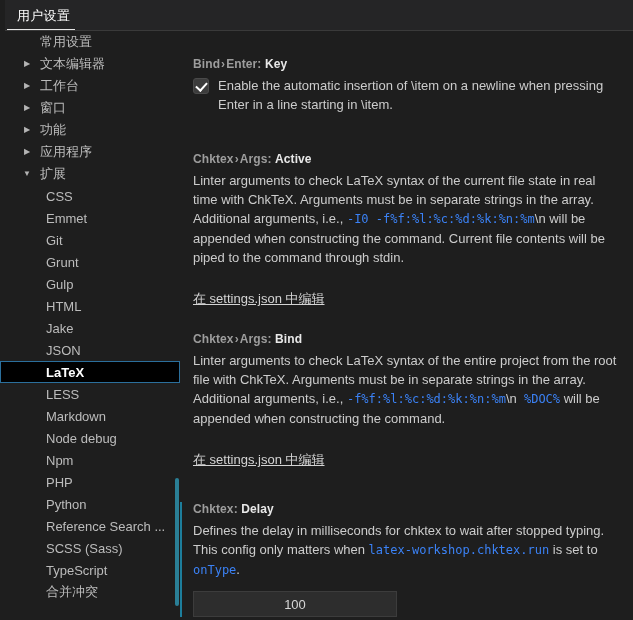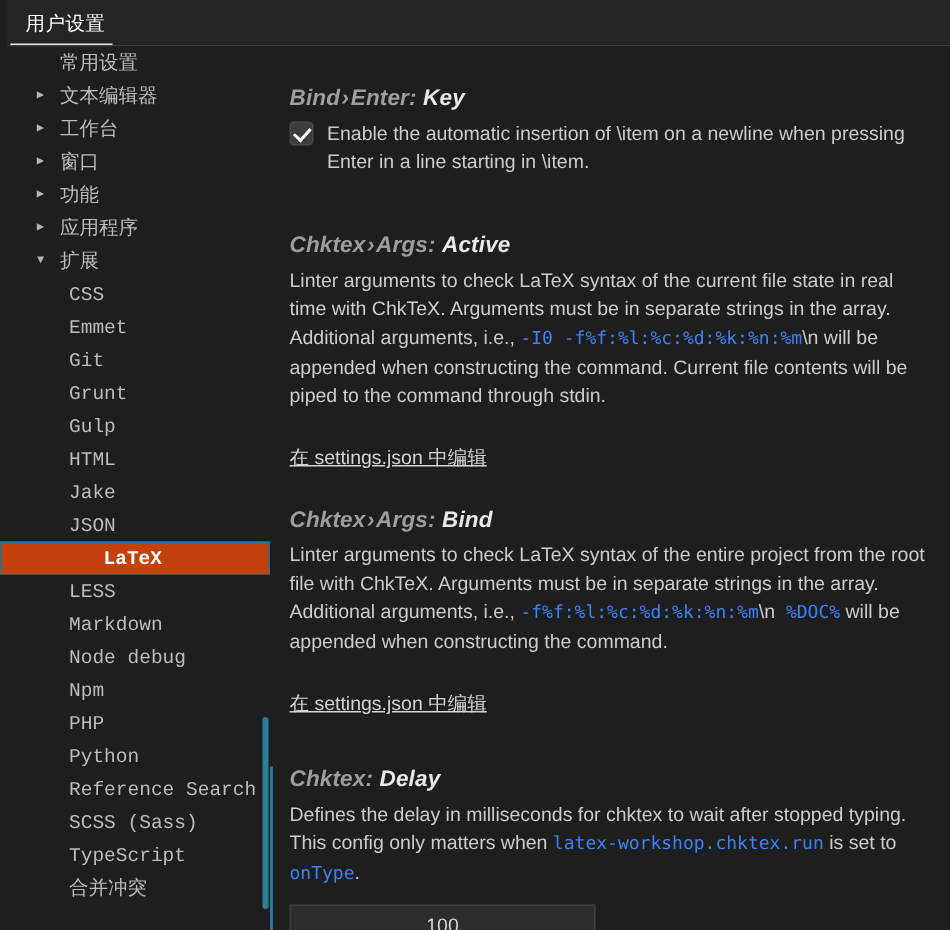--- a/index.html
+++ b/index.html
@@ -64,42 +64,40 @@
   }
   .toc-row {
     position: relative;
     height: 22px;
     display: flex;
     align-items: center;
     color: #bcbcbc;
     font-size: 13px;
     cursor: pointer;
     white-space: nowrap;
-    font-family: Liberation Mono, monospace;
   }
   .toc-row .twisty {
     position: absolute;
     left: 22px;
     width: 10px;
     display: flex;
     align-items: center;
     justify-content: center;
     color: #b4b4b4;
     font-size: 8px;
     line-height: 1;
   }
   .toc-row .toc-label { padding-left: 40px; }
   .toc-row.child .toc-label { padding-left: 46px; }
   .toc-row.selected {
-    background: #c2410c;
+    background: #000000;
     outline: 1px solid #2b6f9c;
     outline-offset: -1px;
     color: #ffffff;
     font-weight: bold;
-    padding-left: 23px;
   }
   #sidebar-scrollbar {
     position: absolute;
     left: 175px;
     top: 447px;
     width: 4px; height: 128px;
     background: #2a7f96;
     border-radius: 2px;
     cursor: pointer;
   }
@@ -113,26 +111,25 @@
     background: #1e1e1e;
   }
 
   .setting-item {
     position: relative;
     padding: 0 14px 0 13px;
   }
   .setting-item.marked { border-left: 2px solid #1d7e9c; padding-left: 11px; }
 
   .setting-title {
-    font-size: 15px;
+    font-size: 12px;
     font-weight: bold;
     color: #9d9d9d;
     margin-bottom: 5px;
     letter-spacing: .1px;
-    font-style: italic;
   }
   .setting-title .leaf { color: #e8e8e8; }
   .setting-title .sep { color: #9d9d9d; padding: 0 1px; }
 
   .setting-desc {
     font-size: 13px;
     line-height: 19px;
     color: #cccccc;
   }
   .setting-desc .codetan {

